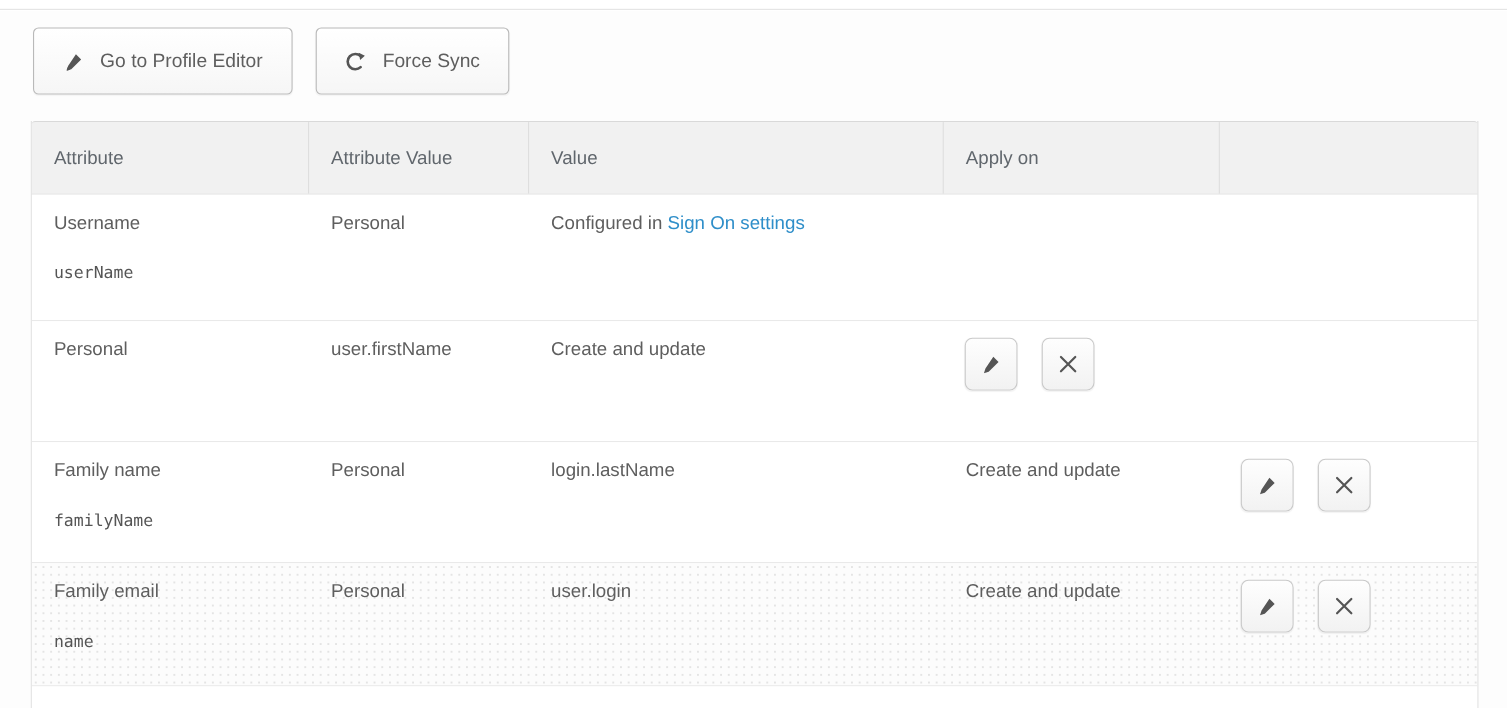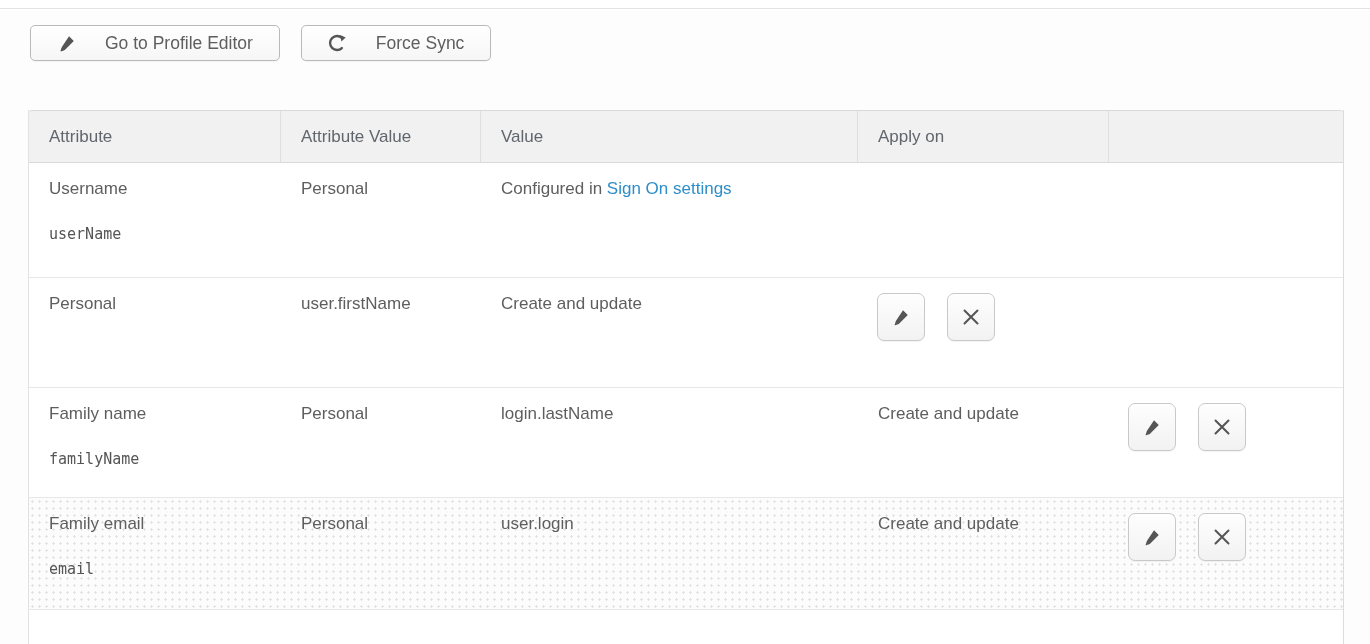--- a/index.html
+++ b/index.html
@@ -12,39 +12,39 @@
   }
   .top-divider {
     position: absolute; left: 0; top: 0; width: 1370px; height: 9px;
     background: #ffffff; border-bottom: 1px solid #e3e3e3;
   }
   .content { position: absolute; left: 0; top: 10px; width: 1370px; background: #fdfdfd; height: 634px; }
 
   
   .toolbar { position: absolute; left: 30px; top: 15px; display: flex; gap: 21px; }
   .tb-btn {
-    display: inline-flex; align-items: center; gap: 27px;
-    height: 36px; padding: 0 26px 0 25px;
+    display: inline-flex; align-items: center; gap: 13px;
+    height: 61px; padding: 0 26px 0 25px;
     background: linear-gradient(#ffffff, #f6f6f6);
     border: 1px solid #b9b9b9; border-radius: 5px;
     font-family: "Liberation Sans", sans-serif;
     font-size: 17.5px; color: #5e5e5e; cursor: pointer;
     box-shadow: 0 1px 1px rgba(0,0,0,0.04);
   }
   .tb-btn .ico { display: inline-flex; width: 22px; height: 22px; }
 
   
   .attr-table {
     position: absolute; left: 28px; top: 100px; width: 1316px;
     background: #ffffff;
     border-left: 1px solid #e2e2e2; border-right: 1px solid #dcdcdc;
   }
   .t-header {
     display: grid; grid-template-columns: 252px 200px 377px 251px auto;
-    height: 53px; background: #f1f1f1;
+    height: 67px; background: #f1f1f1;
     border-top: 1px solid #d9d9d9; border-bottom: 1px solid #d9d9d9;
     border-radius: 3px 3px 0 0;
     text-align: right;
   }
   .t-header .hcell {
     display: flex; align-items: center; padding-left: 20px;
     font-size: 17px; color: #60666c;
     border-right: 1px solid #dedede;
   }
   .t-header .hcell:last-child { border-right: none; }
@@ -167,21 +167,21 @@
           <svg width="20" height="20" viewBox="0 0 20 20">
             <path d="M3.5 3.5 L16.5 16.5 M16.5 3.5 L3.5 16.5" stroke="#555555" stroke-width="2" stroke-linecap="round"></path>
           </svg>
         </button>
       </div>
     </div>
 
     <div class="t-row r4 highlighted">
       <div class="cell">
         <div>Family email</div>
-        <div class="attr-code">email</div>
+        <div class="attr-code">name</div>
       </div>
       <div class="cell">Personal</div>
       <div class="cell">user.login</div>
       <div class="cell">Create and update</div>
       <div class="actions-cell">
         <button class="act-btn">
           <svg width="22" height="22" viewBox="0 0 24 24">
             <path d="M14.2 4.6 L19.4 9.8 L9.6 19.6 L5.6 20.9 C5.0 21.1 4.9 20.9 5.1 20.4 L6.4 16.4 Z" fill="#555555"></path>
           </svg>
         </button>

